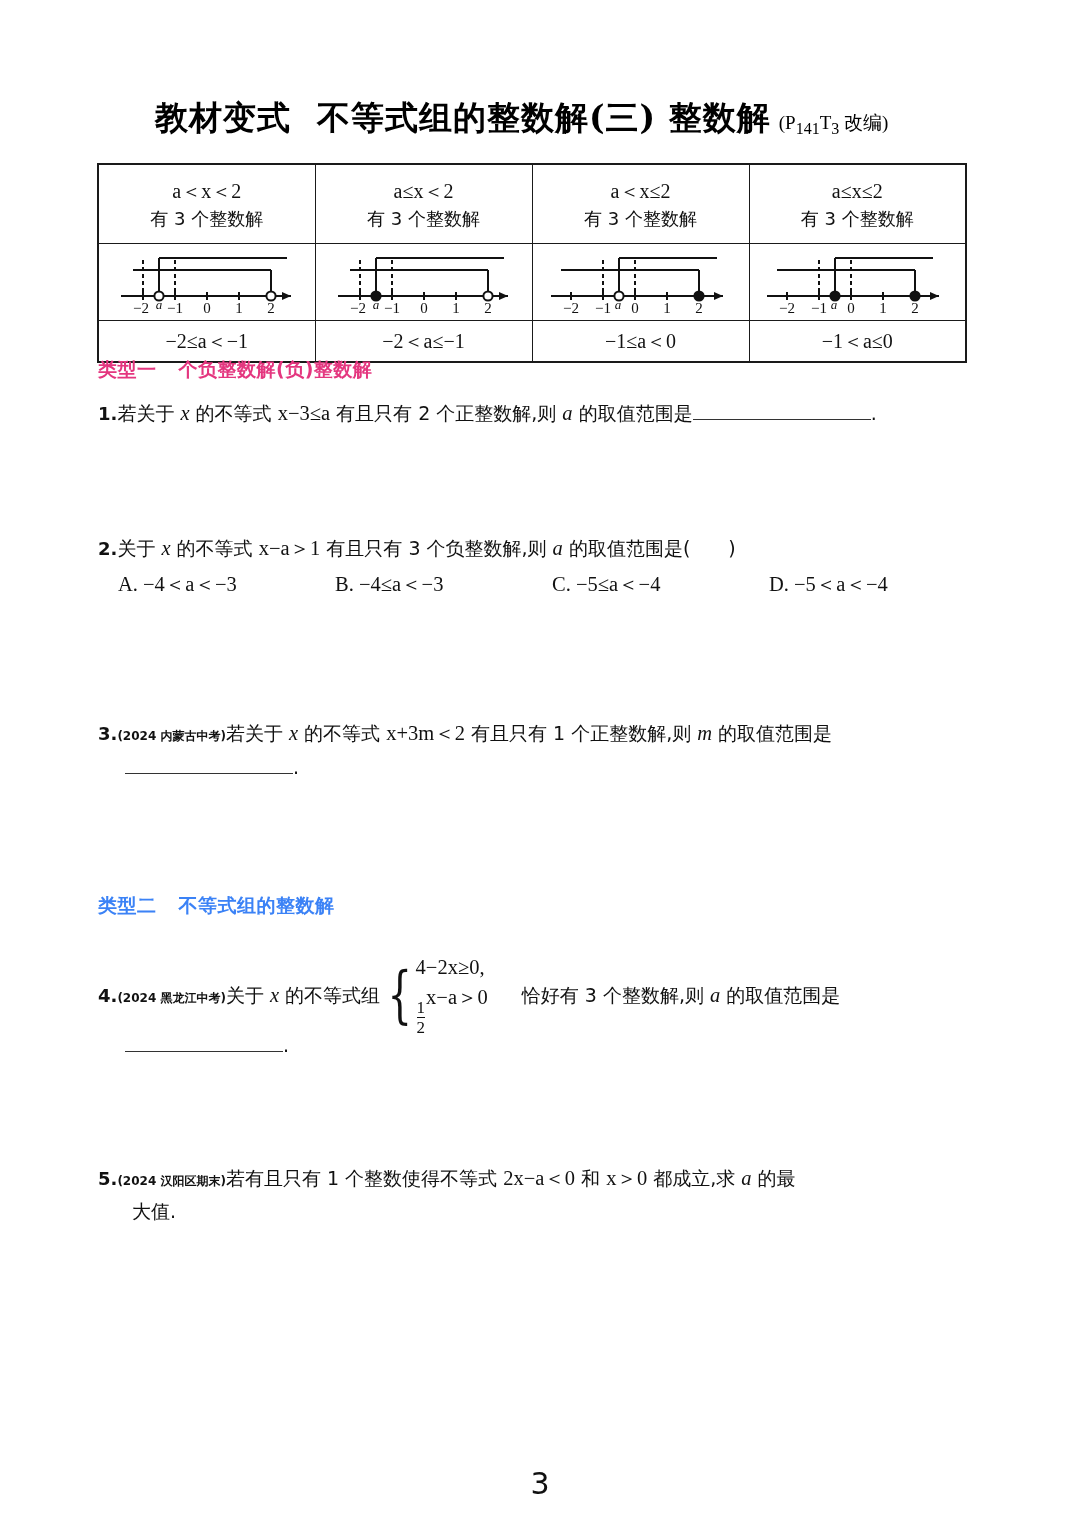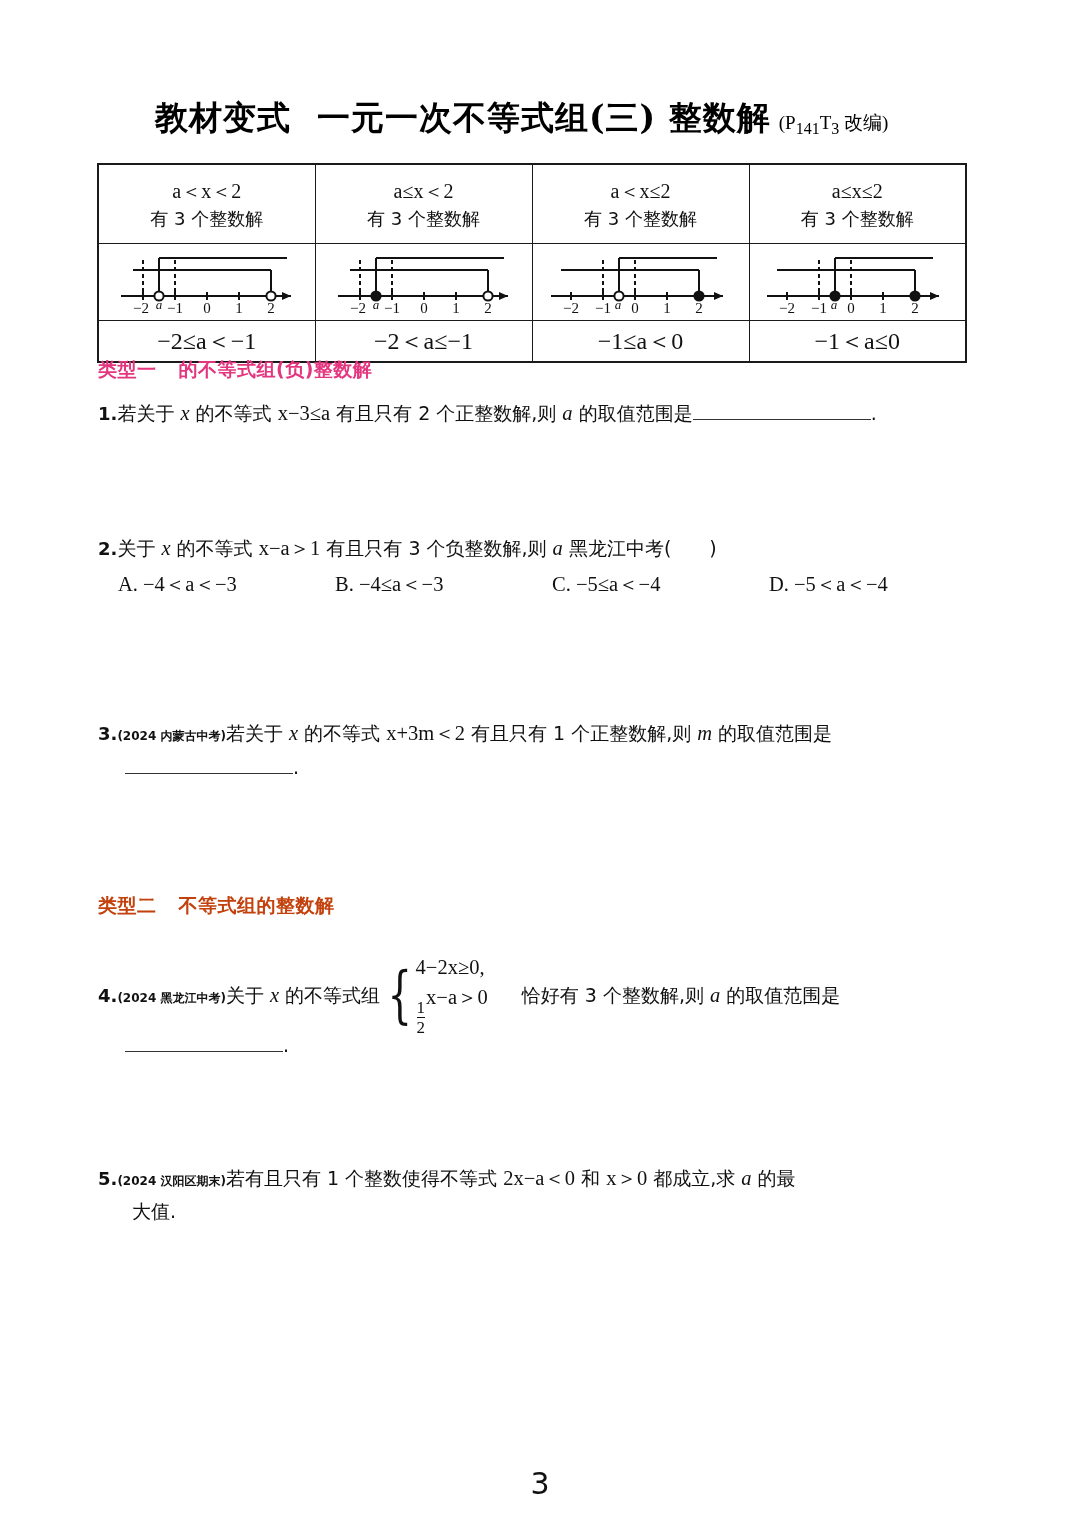--- a/index.html
+++ b/index.html
@@ -73,21 +73,21 @@
   .cell-head .cnt {
     font-family: "DejaVu Sans", sans-serif;
     font-size: 18px;
     line-height: 1.5;
     padding-bottom: 4px;
   }
   .cell-diagram { height: 74px; }
   .cell-ans {
     height: 40px;
     font-family: "Liberation Serif", serif;
-    font-size: 24px;
+    font-size: 20px;
   }
 
   
   .sec-head {
     position: absolute;
     font-family: "DejaVu Sans", sans-serif;
     font-weight: bold;
     font-size: 19px;
     letter-spacing: 0.5px;
     white-space: nowrap;
@@ -183,21 +183,21 @@
   }
 </style>
 </head>
 <body>
 
 <div class="page">
 
   <div class="title-row">
     <span class="title-main">教材变式</span>
     <span class="title-gap"></span>
-    <span class="title-main">一元一次不等式组(三) 整数解</span>
+    <span class="title-main">不等式组的整数解(三) 整数解</span>
     <span class="title-sub"><span>(P</span><sub>141</sub><span>T</span><sub>3</sub><span> 改编)</span></span>
   </div>
 
   <table class="tbl">
     <tbody>
         <tr>
       <td class="cell-head">
         <div class="ineq">a＜x＜2</div>
         <div class="cnt">有 3 个整数解</div>
       </td>
@@ -339,46 +339,46 @@
     <tr>
       <td class="cell-ans">−2≤a＜−1</td>
       <td class="cell-ans">−2＜a≤−1</td>
       <td class="cell-ans">−1≤a＜0</td>
       <td class="cell-ans">−1＜a≤0</td>
     </tr>
   </tbody>
     </table>
 
   <div class="sec-head" style="left:98px; top:357px; color:#E4367F;">
-    <span>类型一</span><span class="sec-gap"></span><span>的不等式组(负)整数解</span>
+    <span>类型一</span><span class="sec-gap"></span><span>个负整数解(负)整数解</span>
   </div>
 
   <div class="q" style="left:98px; top:398px;">
     <span class="num">1.</span><span class="cn">若关于 </span><span class="mth"><i>x</i></span><span class="cn"> 的不等式 </span><span class="mth">x−3≤a</span><span class="cn"> 有且只有 2 个正整数解,则 </span><span class="mth"><i>a</i></span><span class="cn"> 的取值范围是</span><span class="blank-line" style="width:178px;"></span><span class="cn">.</span>
   </div>
 
   <div class="q" style="left:98px; top:533px;">
-    <span class="num">2.</span><span class="cn">关于 </span><span class="mth"><i>x</i></span><span class="cn"> 的不等式 </span><span class="mth">x−a＞1</span><span class="cn"> 有且只有 3 个负整数解,则 </span><span class="mth"><i>a</i></span><span class="cn"> 黑龙江中考(　　)</span>
+    <span class="num">2.</span><span class="cn">关于 </span><span class="mth"><i>x</i></span><span class="cn"> 的不等式 </span><span class="mth">x−a＞1</span><span class="cn"> 有且只有 3 个负整数解,则 </span><span class="mth"><i>a</i></span><span class="cn"> 的取值范围是(　　)</span>
   </div>
 
   <div class="opts" style="left:118px; top:570px;">
     <span class="opt"><span>A.</span> <span>−4＜a＜−3</span></span>
     <span class="opt"><span>B.</span> <span>−4≤a＜−3</span></span>
     <span class="opt"><span>C.</span> <span>−5≤a＜−4</span></span>
     <span class="opt"><span>D.</span> <span>−5＜a＜−4</span></span>
   </div>
 
   <div class="q" style="left:98px; top:718px;">
     <span class="num">3.</span><span class="src">(2024 内蒙古中考)</span><span class="cn">若关于 </span><span class="mth"><i>x</i></span><span class="cn"> 的不等式 </span><span class="mth">x+3m＜2</span><span class="cn"> 有且只有 1 个正整数解,则 </span><span class="mth"><i>m</i></span><span class="cn"> 的取值范围是</span>
   </div>
   <div class="q" style="left:125px; top:752px;">
     <span class="blank-line" style="width:168px;"></span><span class="cn">.</span>
   </div>
 
-  <div class="sec-head" style="left:98px; top:893px; color:#c2410c;">
+  <div class="sec-head" style="left:98px; top:893px; color:#3b82f6;">
     <span>类型二</span><span class="sec-gap"></span><span>不等式组的整数解</span>
   </div>
 
   <div class="q" style="left:98px; top:955px;">
     <span class="num">4.</span><span class="src">(2024 黑龙江中考)</span><span class="cn">关于 </span><span class="mth"><i>x</i></span><span class="cn"> 的不等式组</span><span class="sys">
         <span class="brace">{</span>
         <span class="rows">
           <span><span class="mth">4−2x≥0,</span></span>
           <span><span class="frac">
               <span class="num-part">1</span>

